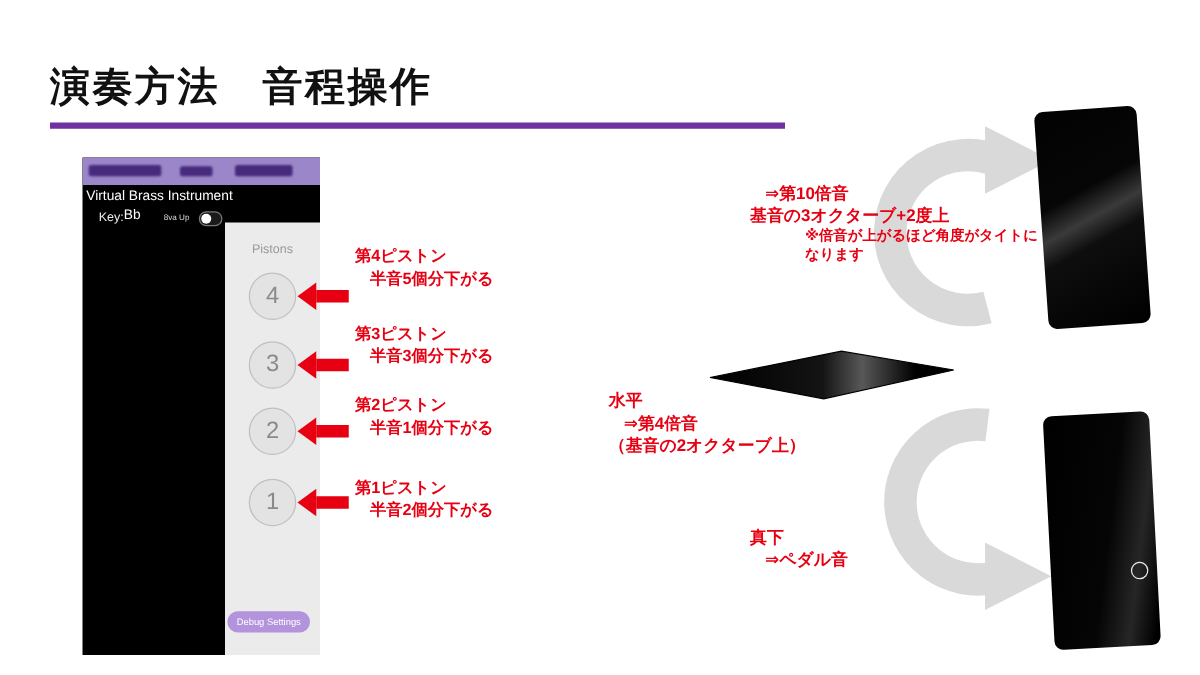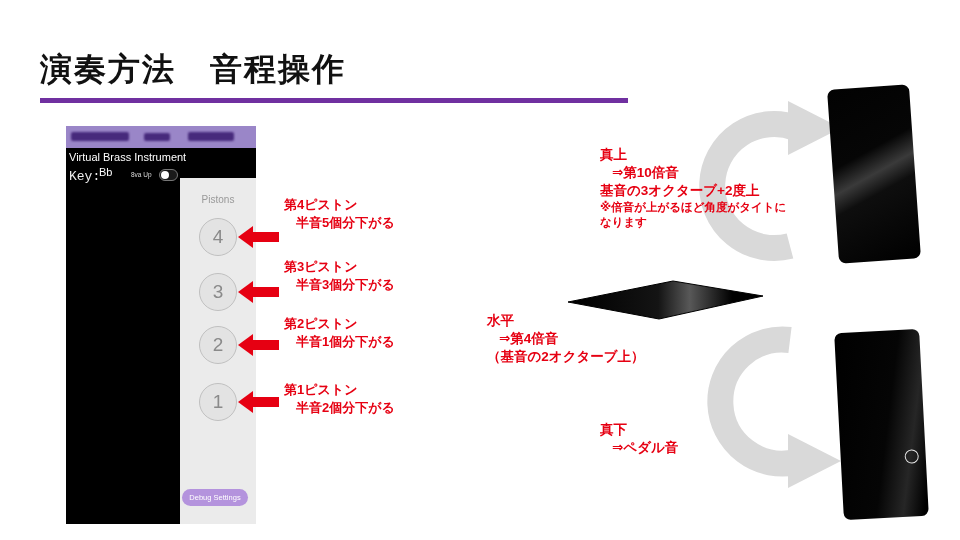--- a/index.html
+++ b/index.html
@@ -32,21 +32,21 @@
 
   
   .app{position:absolute;left:66px;top:126px;width:190px;height:398px;background:#000;z-index:2;overflow:hidden;}
   .topbar{position:absolute;left:0;top:0;width:100%;height:22px;background:#9a86c8;}
   .smudge{position:absolute;background:#472a7c;filter:blur(1px);border-radius:2px;}
   .s1{left:5px;top:6px;width:58px;height:9px;}
   .s2{left:78px;top:7px;width:26px;height:8px;}
   .s3{left:122px;top:6px;width:46px;height:9px;}
   .app-name{position:absolute;left:3px;top:25px;color:#fff;font-size:11px;white-space:nowrap;}
   .key-row{position:absolute;left:3px;top:40px;width:112px;height:14px;color:#fff;}
-  .key-label{position:absolute;left:0;top:3px;font-size:13px;color:#eee;font-family:Liberation Mono, monospace;}
+  .key-label{position:absolute;left:10px;top:3px;font-size:10px;color:#eee;}
   .key-value{position:absolute;left:30px;top:0;font-size:11px;}
   .octave-label{position:absolute;left:62px;top:5px;font-size:6.5px;color:#ddd;white-space:nowrap;}
   .toggle{position:absolute;left:90px;top:3px;width:17px;height:10px;background:#1a1a1a;
     border:1px solid #777;border-radius:6px;}
   .knob{position:absolute;left:1px;top:1px;width:8px;height:8px;background:#fff;border-radius:50%;}
   .panel{position:absolute;left:114px;top:52px;width:76px;height:346px;background:#ebebeb;}
   .pistons-label{position:absolute;left:0;top:16px;width:100%;text-align:center;color:#999;font-size:10px;}
   .piston{position:absolute;left:19px;width:38px;height:38px;border-radius:50%;background:#e3e3e3;
     border:1px solid #c0c0c0;color:#8a8a8a;font-size:19px;line-height:36px;text-align:center;
     padding:0;font-family:inherit;}
@@ -65,21 +65,21 @@
   .note{position:absolute;color:var(--red);font-weight:bold;z-index:3;white-space:nowrap;}
   .piston-note{font-size:13px;line-height:18px;}
   .pn4{left:284px;top:196px}.pn3{left:284px;top:258px}.pn2{left:284px;top:315px}.pn1{left:284px;top:381px}
   .piston-note .l2{padding-left:12px;text-align:center;}
   .orient{font-size:13.5px;line-height:18px;}
   .on-up{left:600px;top:146px}
   .on-horizontal{left:487px;top:312px}
   .on-down{left:600px;top:421px}
   .ind1{padding-left:12px;}
   .ind2{padding-left:26px;}
-  .small{font-size:11.5px;line-height:15px;}
+  .small{font-size:11.5px;line-height:15px;margin-left:44px;}
 </style>
 </head>
 <body>
 
 <div class="slide">
 
   <h1 class="title">演奏方法　音程操作</h1>
   <div class="rule"></div>
 
   <svg class="decor" width="960" height="540" viewBox="0 0 960 540">
@@ -162,21 +162,20 @@
   <div class="note piston-note pn2">
     <div class="l1">第2ピストン</div>
     <div class="l2">半音1個分下がる</div>
   </div>
   <div class="note piston-note pn1">
     <div class="l1">第1ピストン</div>
     <div class="l2">半音2個分下がる</div>
   </div>
 
   <div class="note orient on-up">
-    <div>真上</div>
     <div class="ind1">⇒第10倍音</div>
     <div>基音の3オクターブ+2度上</div>
     <div class="small">※倍音が上がるほど角度がタイトに</div>
     <div class="small">なります</div>
   </div>
 
   <div class="note orient on-horizontal">
     <div>水平</div>
     <div class="ind1">⇒第4倍音</div>
     <div>（基音の2オクターブ上）</div>

